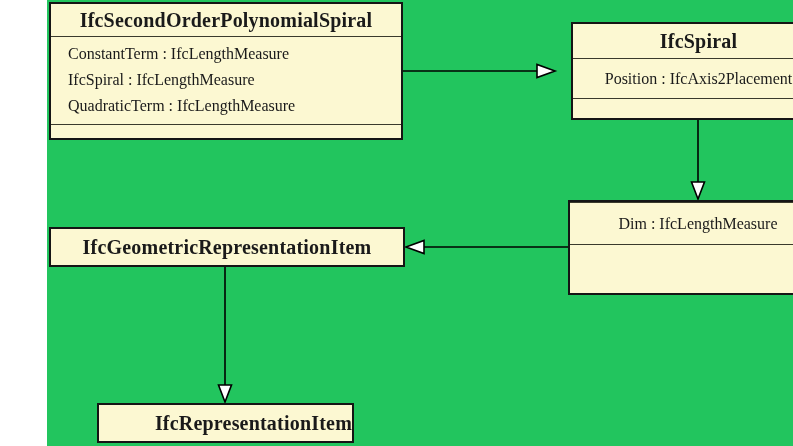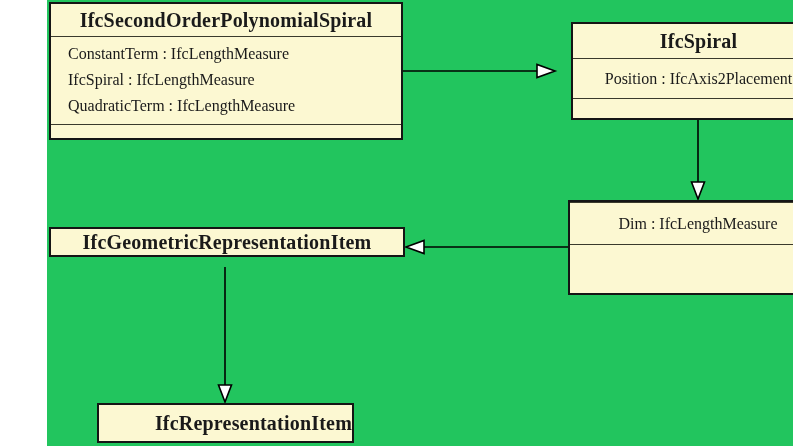--- a/index.html
+++ b/index.html
@@ -59,21 +59,21 @@
   #node-poly .node-attrs { height: 88px; }
 
   #node-spiral { left: 524px; top: 22px;  width: 255px; height: 98px; }
   #node-spiral .node-title { height: 34px; }
   #node-spiral .node-attrs { height: 40px; }
 
   #node-curve  { left: 521px; top: 200px; width: 260px; height: 95px; }
   #node-curve .node-title { height: 34px; }
   #node-curve .node-attrs { height: 42px; }
 
-  #node-geo    { left: 2px;   top: 227px; width: 356px; height: 30px; }
+  #node-geo    { left: 2px;   top: 227px; width: 356px; height: 40px; }
   #node-geo .node-title { flex: 1 1 auto; }
 
   #node-rep    { left: 50px;  top: 403px; width: 257px; height: 40px; align-items: flex-end; }
   #node-rep .node-title { flex: 1 1 auto; }
 
   .edge-line { stroke: #000000; stroke-width: 1.6; fill: none; }
   .arrow-head { stroke: #000000; stroke-width: 1.6; fill: #ffffff; }
 </style>
 </head>
 <body>

